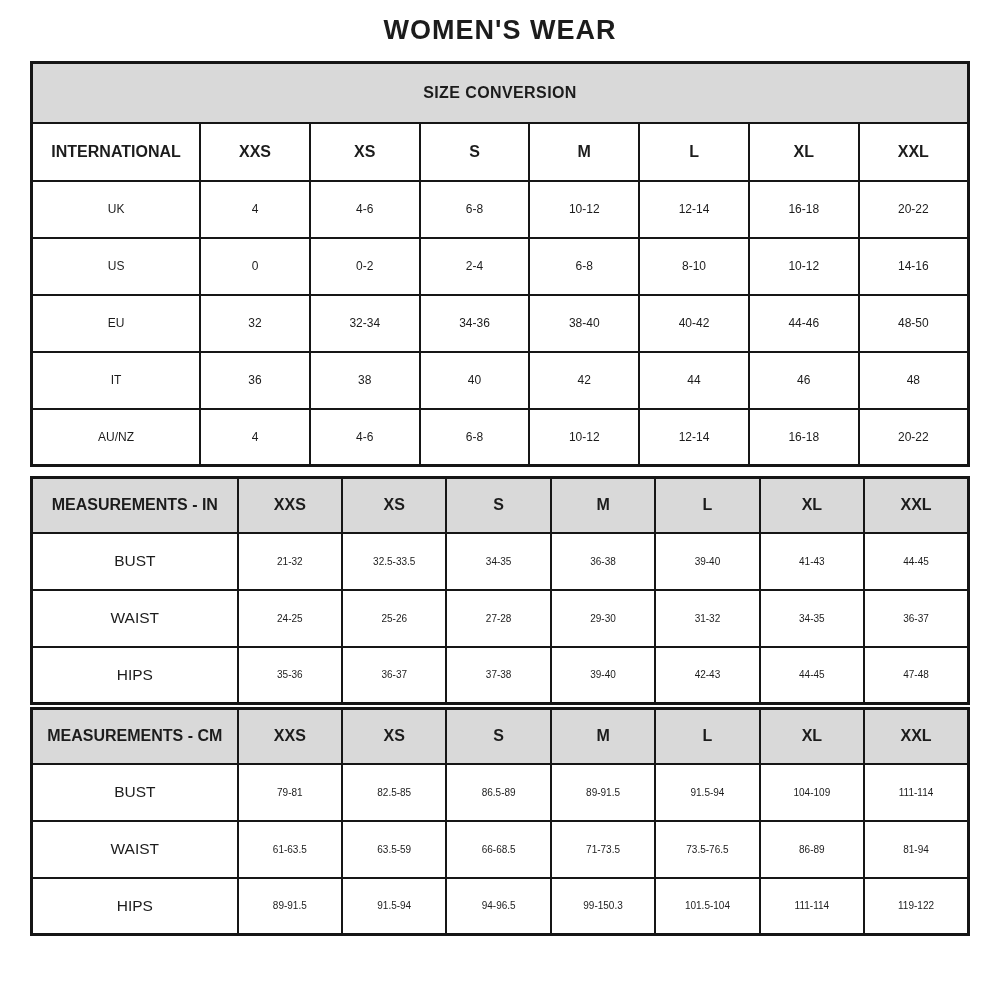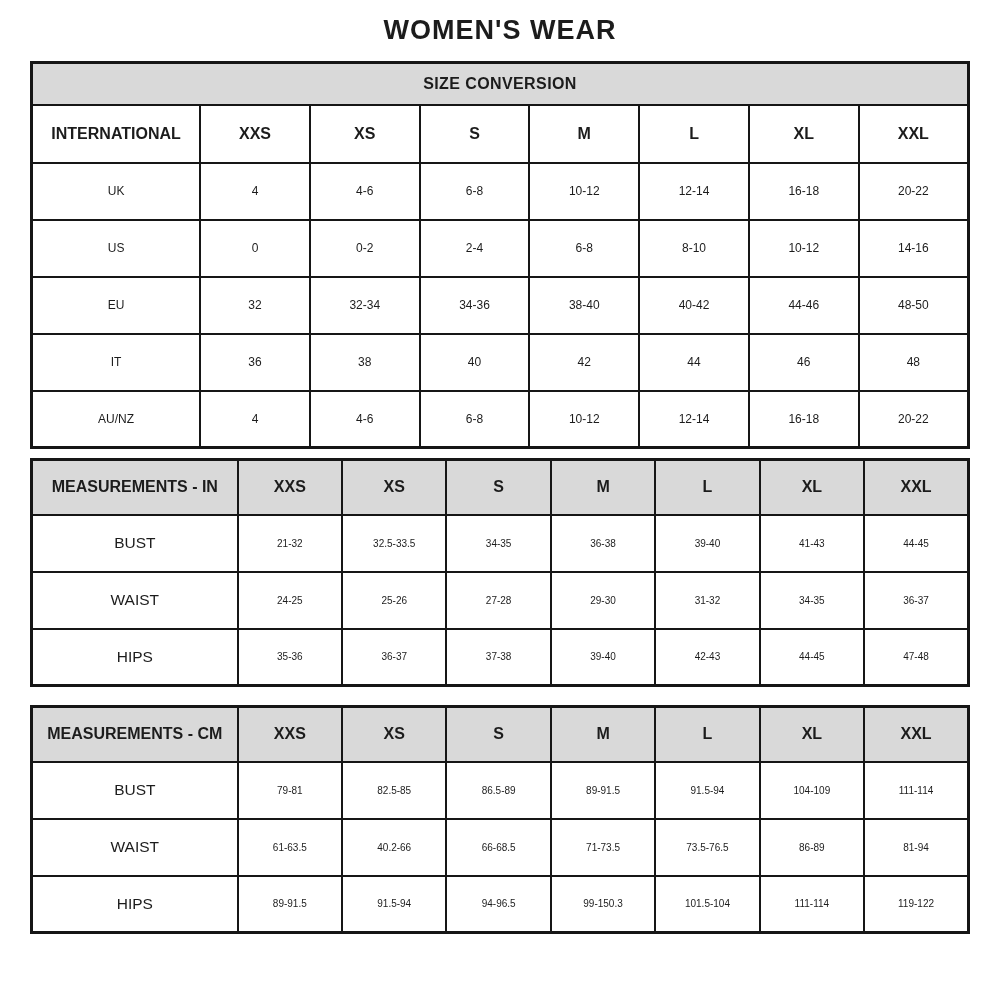--- a/index.html
+++ b/index.html
@@ -26,35 +26,35 @@
   .tbl th, .tbl td {
     border:2px solid #161616;
     text-align:center;
     vertical-align:middle;
     padding:0 3px;
     overflow:hidden;
   }
   
   .conv { margin-bottom:9px; }
   .conv .band {
-    height:42px;
+    height:60px;
     background:#d9d9d9;
     font-weight:700;
     font-size:16px;
     letter-spacing:0.4px;
   }
   .conv tr.cols th {
     height:58px;
     background:#ffffff;
     font-weight:700;
     font-size:16px;
   }
   .conv tbody td { height:57px; font-size:12px; font-weight:400; }
   
-  .meas { margin-bottom:18px; }
+  .meas { margin-bottom:2px; }
   .meas thead th {
     height:55px;
     background:#d9d9d9;
     font-weight:700;
     font-size:16px;
   }
   .meas tbody td { height:57px; font-size:10px; font-weight:400; }
   .meas tbody td.rowlabel { font-size:15.5px; }
 </style>
 </head>
@@ -231,21 +231,21 @@
           <td>82.5-85</td>
           <td>86.5-89</td>
           <td>89-91.5</td>
           <td>91.5-94</td>
           <td>104-109</td>
           <td>111-114</td>
         </tr>
         <tr>
           <td class="rowlabel">WAIST</td>
           <td>61-63.5</td>
-          <td>40.2-66</td>
+          <td>63.5-59</td>
           <td>66-68.5</td>
           <td>71-73.5</td>
           <td>73.5-76.5</td>
           <td>86-89</td>
           <td>81-94</td>
         </tr>
         <tr>
           <td class="rowlabel">HIPS</td>
           <td>89-91.5</td>
           <td>91.5-94</td>

